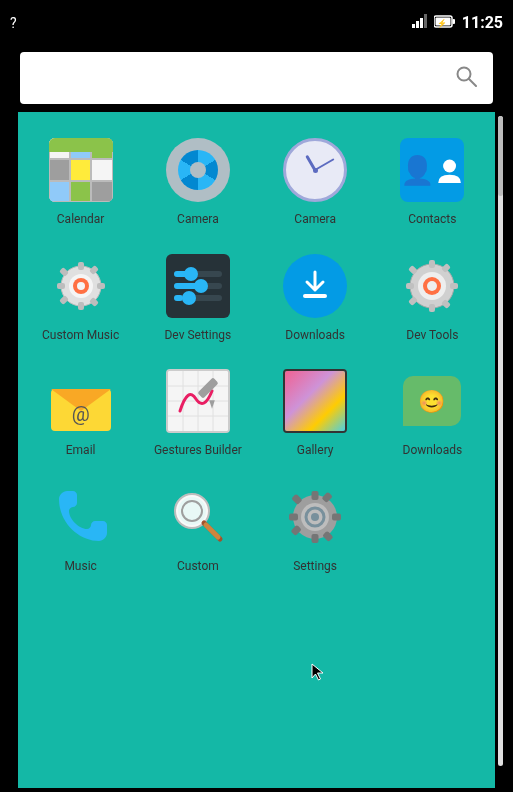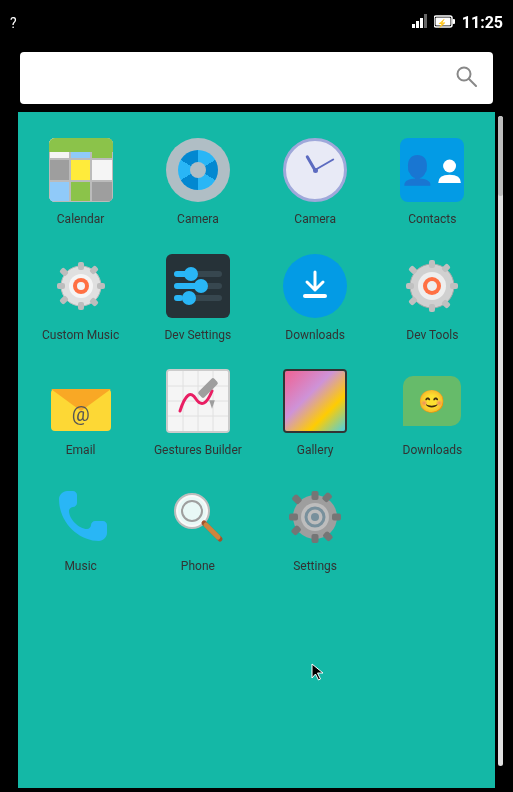--- a/index.html
+++ b/index.html
@@ -710,21 +710,21 @@
             <circle cx="24" cy="24" r="16" fill="none" stroke="#bdbdbd" stroke-width="4"></circle>
             <circle cx="24" cy="24" r="16" fill="white" opacity="0.9"></circle>
 
             <circle cx="24" cy="24" r="10" fill="none" stroke="#9e9e9e" stroke-width="2"></circle>
             <line x1="36" y1="36" x2="52" y2="52" stroke="#a0522d" stroke-width="5" stroke-linecap="round"></line>
 
             <line x1="38" y1="38" x2="50" y2="50" stroke="#cd853f" stroke-width="5" stroke-linecap="round"></line>
           </svg>
         </div>
       </div>
-      <span class="app-label">Phone</span>
+      <span class="app-label">Custom</span>
     </div>
 
     <div class="app-item">
       <div class="app-icon">
         <div class="icon-settings">
           <svg width="64" height="64" viewBox="0 0 64 64">
             <g transform="translate(32,32)">
 
               <circle r="22" fill="#9e9e9e"></circle>
 

